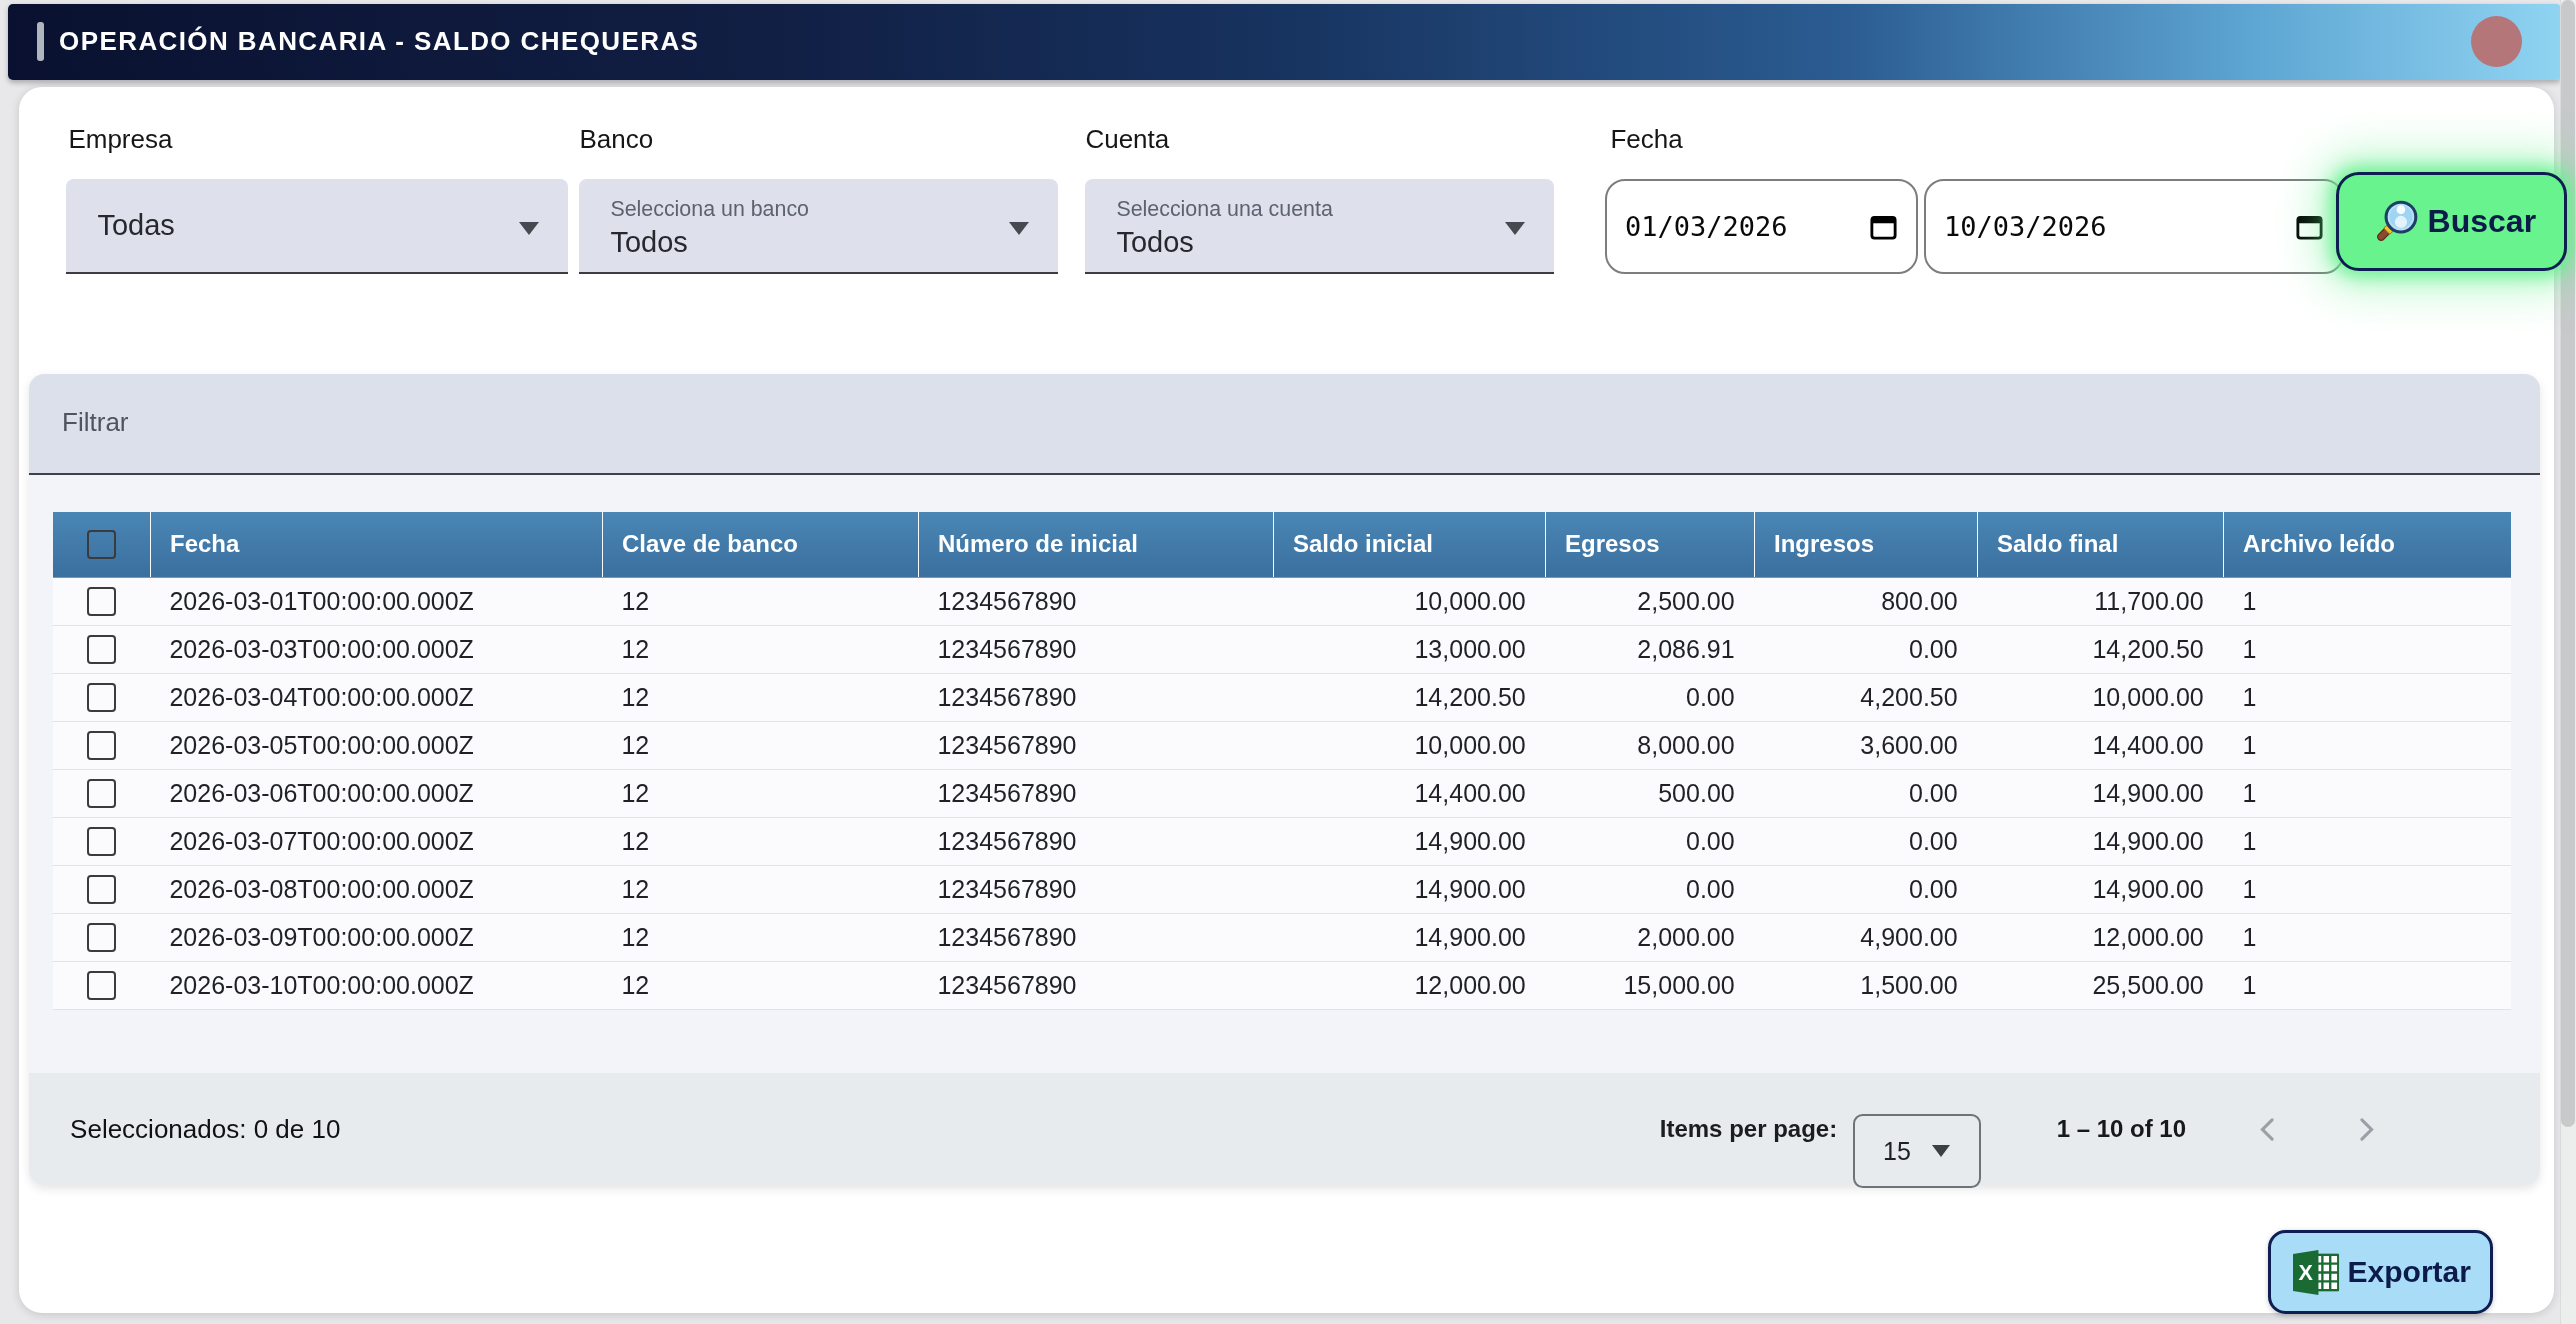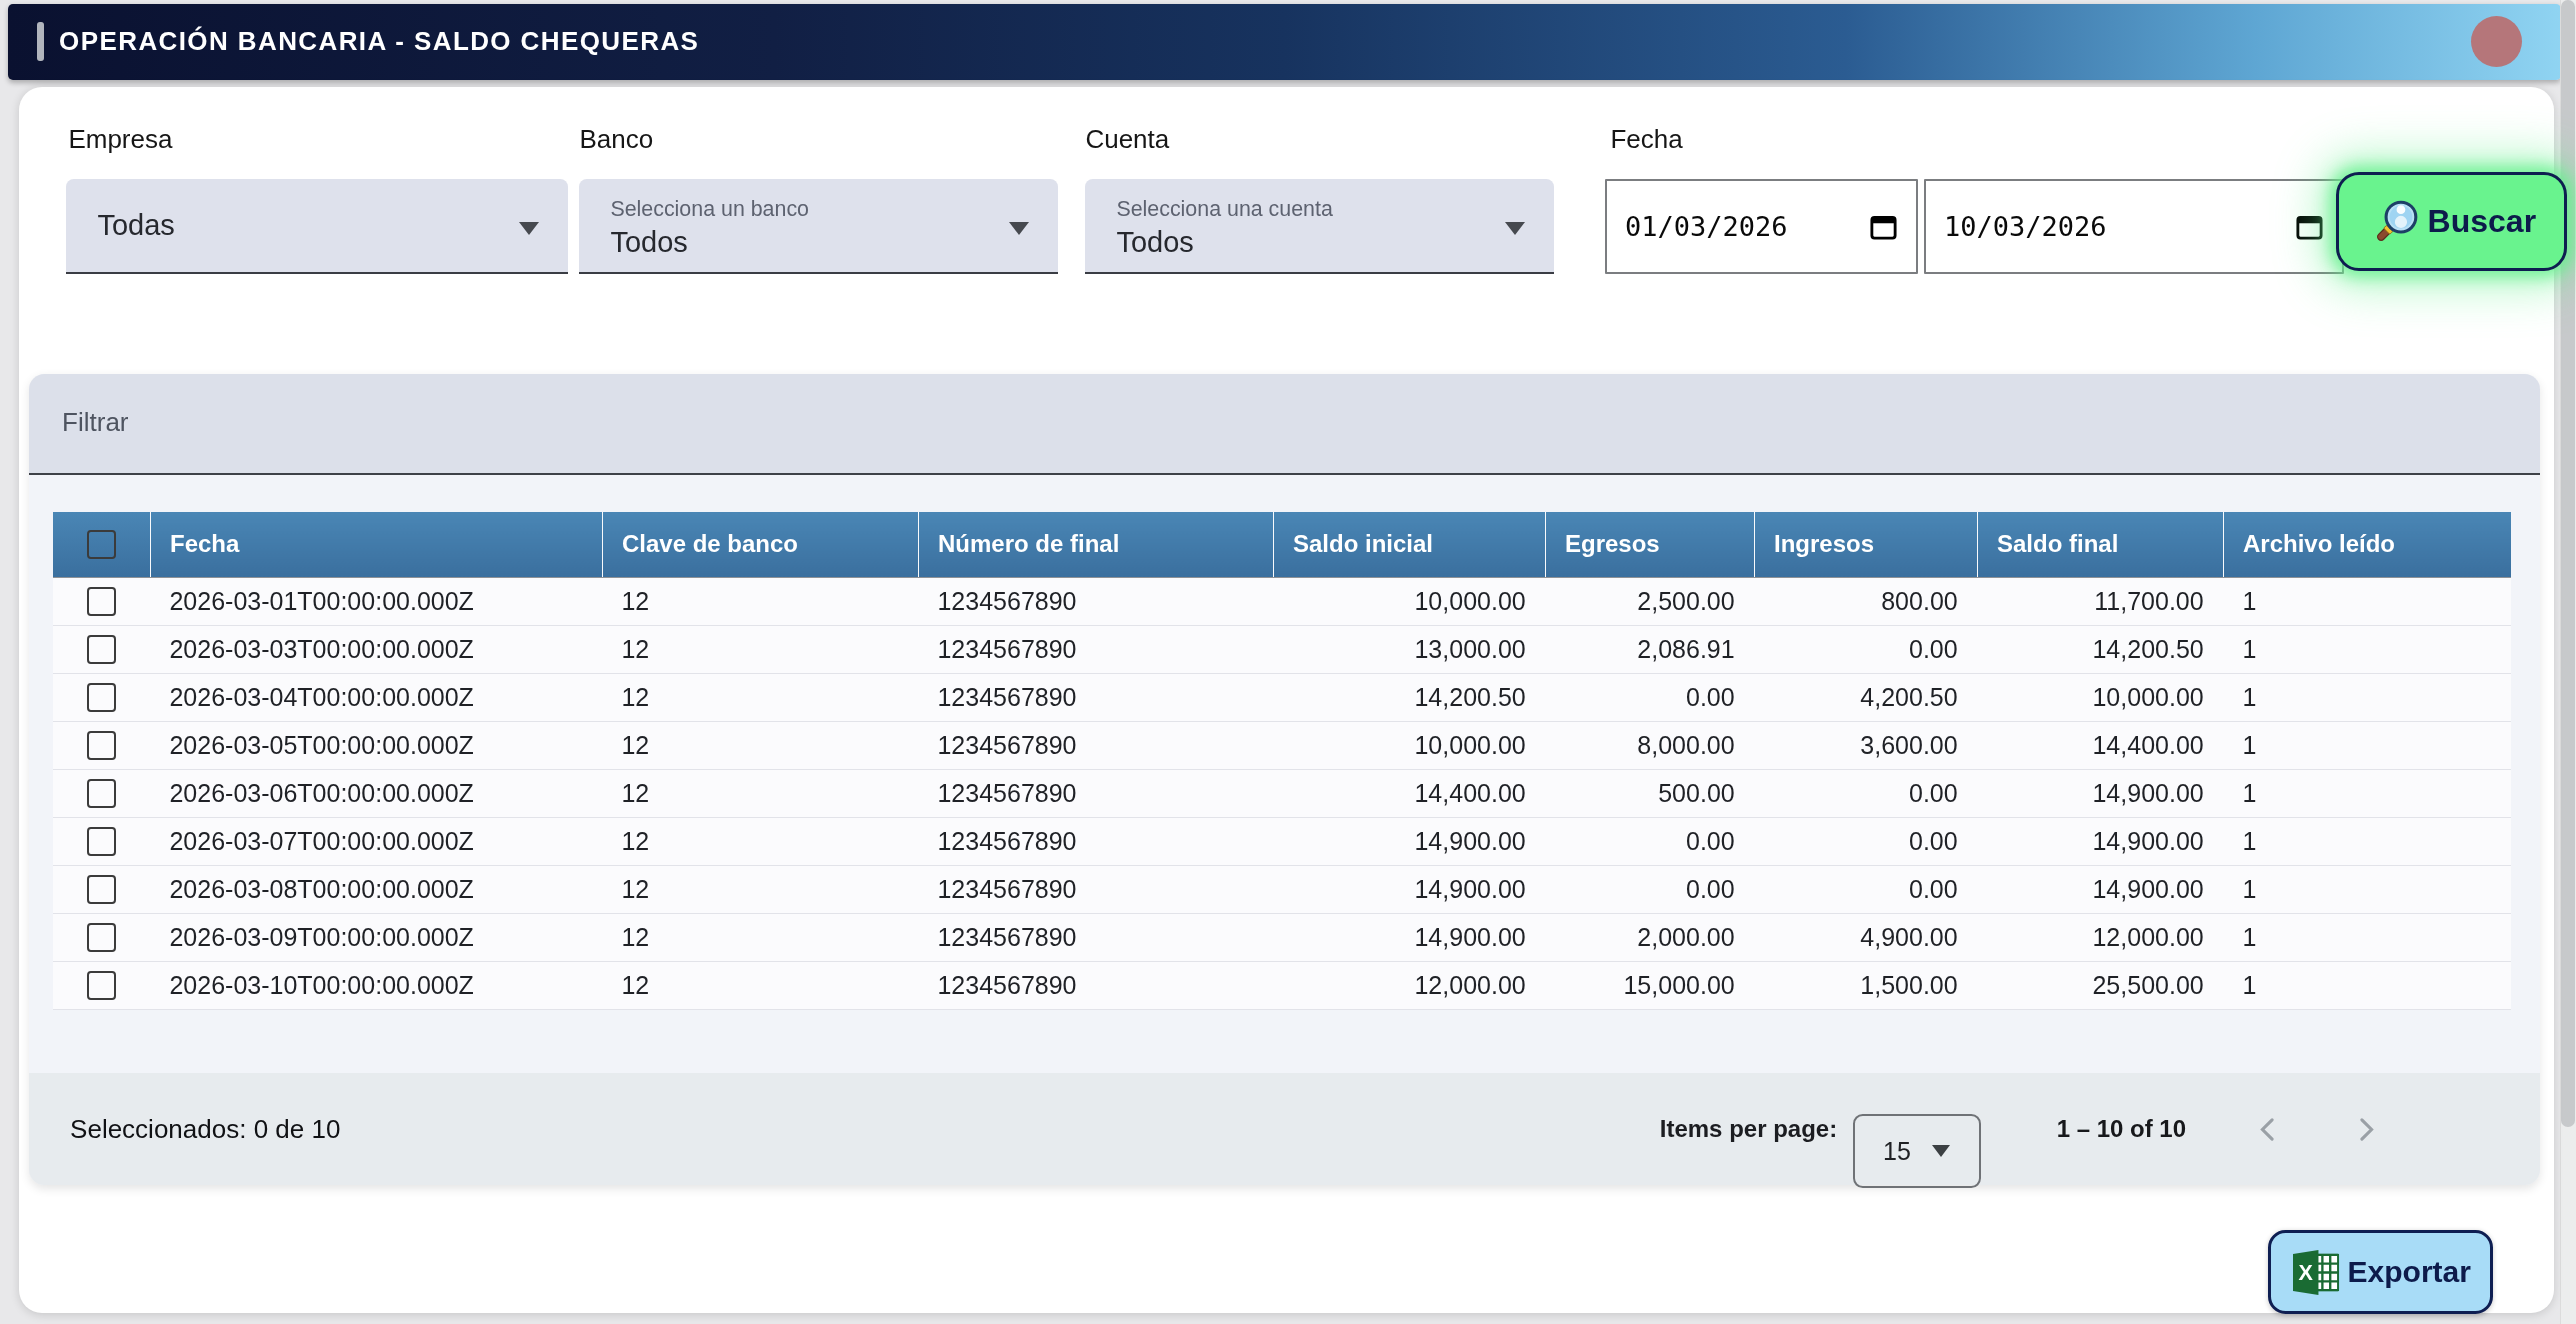--- a/index.html
+++ b/index.html
@@ -39,21 +39,21 @@
   }
   .fld-empresa{left:47px;width:502px;}
   .fld-banco{left:560px;width:479px;}
   .fld-cuenta{left:1066px;width:469px;}
   .select-field .float-label{position:absolute;left:31px;top:17.5px;font-size:21.4px;color:#5d6270;}
   .select-field .value{position:absolute;left:31px;font-size:29px;color:#26282e;}
   .value-center{top:30px;}
   .value-low{top:47px;}
   .dd-arrow{position:absolute;right:29px;top:43px;width:0;height:0;border-left:10.7px solid transparent;border-right:10.7px solid transparent;border-top:13.6px solid #46494f;}
   .date-field{
-    position:absolute;top:92px;height:95px;background:#ffffff;border:2.9px solid #7b7d80;border-radius:1px;
+    position:absolute;top:92px;height:95px;background:#ffffff;border:2.9px solid #7b7d80;border-radius:20px;
     box-sizing:border-box;display:flex;align-items:center;padding:0 17.5px;cursor:text;
   }
   .date-a{left:1586px;width:313px;}
   .date-b{left:1905px;width:420px;}
   .date-text{font-family:"DejaVu Sans Mono", monospace;font-size:27px;color:#0a0a0a;}
   .cal-icon{margin-left:auto;width:31px;height:31px;}
   .buscar-btn{
     position:absolute;left:2317px;top:85px;width:231px;height:99px;
     background:#69f38e;border:3.9px solid #0e1e50;border-radius:23px;box-sizing:border-box;
     display:flex;align-items:center;justify-content:center;cursor:pointer;
@@ -200,21 +200,21 @@
           <col class="c6">
             <col class="c7">
             <col class="c8">
             <col class="c9">
         </colgroup>
         <thead>
             <tr id="thead-row">
               <th class="col-check"><span class="cbx"></span></th>
               <th>Fecha</th>
               <th>Clave de banco</th>
-              <th>Número de final</th>
+              <th>Número de inicial</th>
               <th>Saldo inicial</th>
               <th>Egresos</th>
               <th>Ingresos</th>
               <th>Saldo final</th>
               <th>Archivo leído</th>
             </tr>
           </thead>
         <tbody id="tbody-rows">
             <tr>
               <td class="col-check"><span class="cbx"></span></td>

